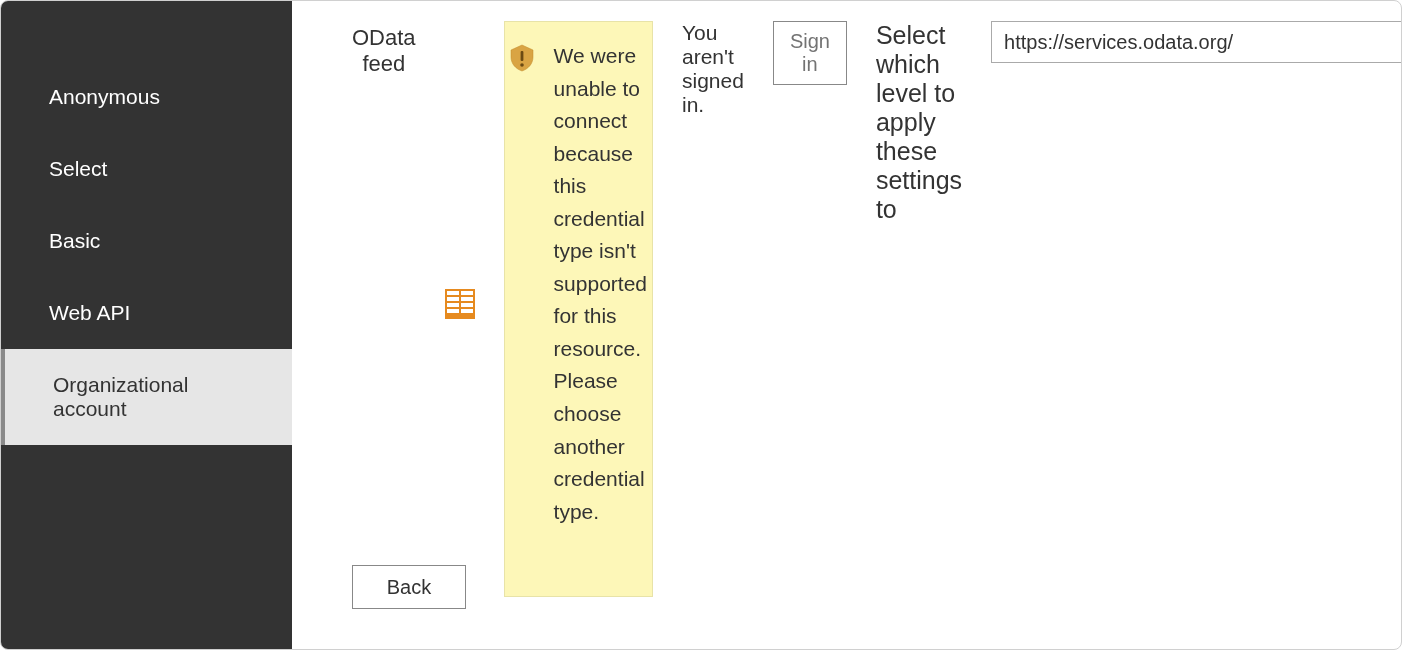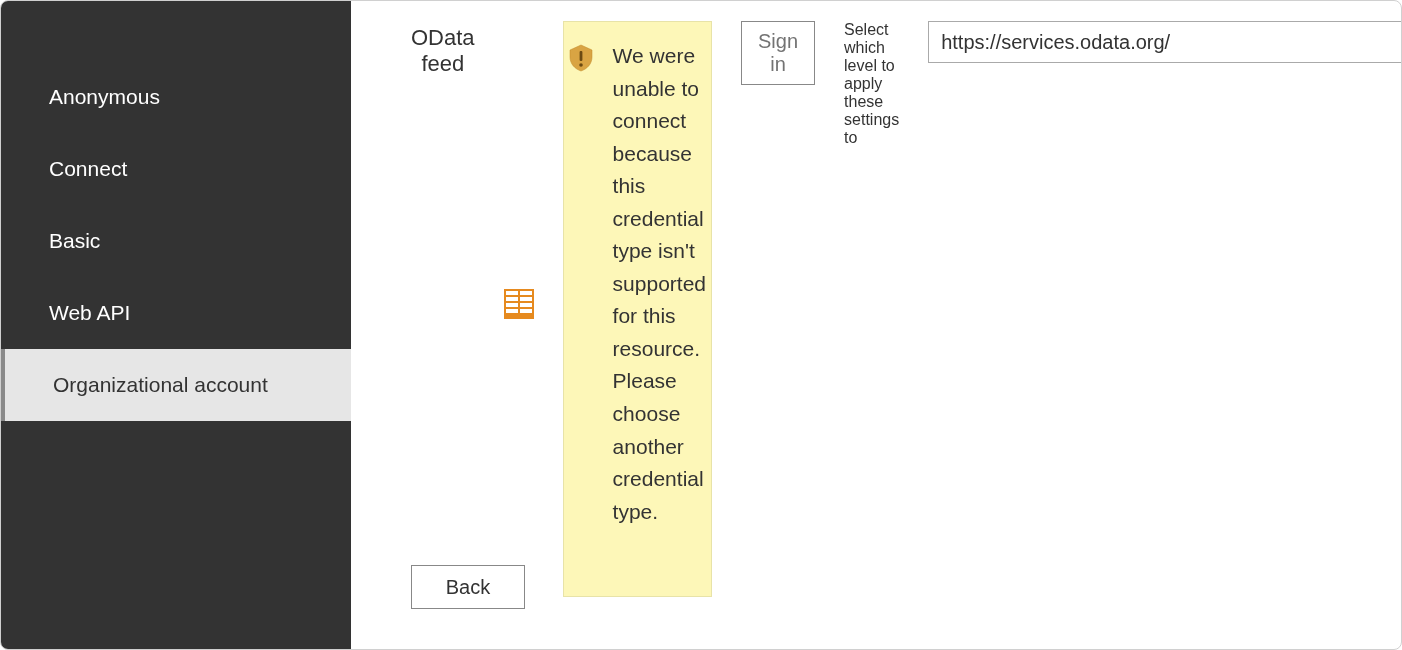--- a/index.html
+++ b/index.html
@@ -18,21 +18,21 @@
       width: 1402px;
       height: 650px;
       display: flex;
       border: 1px solid #d0d0d0;
       border-radius: 8px;
       overflow: hidden;
       position: relative;
       background: #fff;
     }
     .sidebar {
-      width: 350px;
+      width: 291px;
       background: #333333;
       display: flex;
       flex-direction: column;
       padding-top: 60px;
       flex-shrink: 0;
     }
     .sidebar-item {
       color: #ffffff;
       font-size: 21px;
       padding: 24px 48px;
@@ -119,21 +119,21 @@
       border: 1px solid #888;
       background: #fff;
       font-size: 20px;
       color: #737373;
       padding: 8px 16px;
       cursor: pointer;
       margin-bottom: 30px;
       font-family: Liberation Sans, sans-serif;
     }
     .level-label {
-      font-size: 16px;
+      font-size: 25px;
       color: #333;
       margin-bottom: 24px;
     }
     .level-select {
       width: 888px;
       height: 42px;
       border: 1px solid #aaa;
       font-size: 20px;
       padding: 4px 40px 4px 12px;
       font-family: inherit;
@@ -191,21 +191,21 @@
       min-width: 114px;
     }
   </style>
 </head>
 <body>
 
 <div class="dialog">
 
   <div class="sidebar">
     <div class="sidebar-item">Anonymous</div>
-    <div class="sidebar-item">Connect</div>
+    <div class="sidebar-item">Select</div>
     <div class="sidebar-item">Basic</div>
     <div class="sidebar-item">Web API</div>
     <div class="sidebar-item selected">Organizational account</div>
   </div>
 
   <div class="main">
 
     <div class="dialog-title">OData feed</div>
 
     <div class="close-btn">
@@ -235,20 +235,21 @@
       <span class="warning-icon">
         <svg width="24" height="28" viewBox="0 0 24 28">
           <path d="M12 1 L23 6 L23 13 C23 20 18 25 12 27 C6 25 1 20 1 13 L1 6 Z" fill="#d9a443" stroke="#c08a2a" stroke-width="0.5"></path>
           <rect x="10.6" y="7" width="2.8" height="10" fill="#6b4a12" rx="1"></rect>
           <circle cx="12" cy="21" r="1.8" fill="#6b4a12"></circle>
         </svg>
       </span>
       <span class="warning-text">We were unable to connect because this credential type isn't supported for this resource. Please choose another credential type.</span>
     </div>
 
+    <div class="status-text">You aren't signed in.</div>
 
     <div>
       <button class="signin-btn">Sign in</button>
     </div>
 
     <div class="level-label">Select which level to apply these settings to</div>
 
     <div class="select-wrap">
       <select class="level-select">
         <option>https://services.odata.org/</option>

